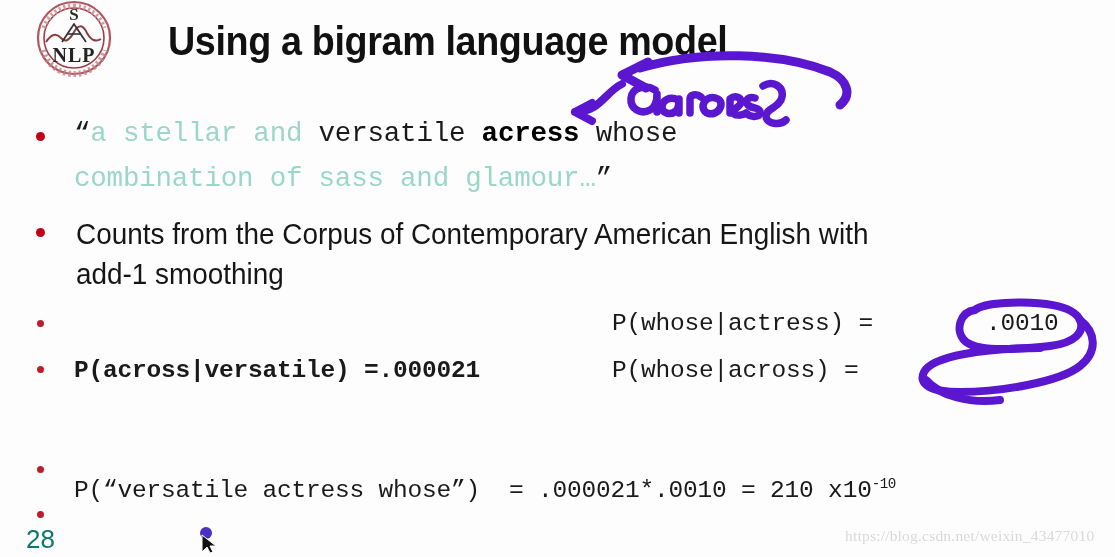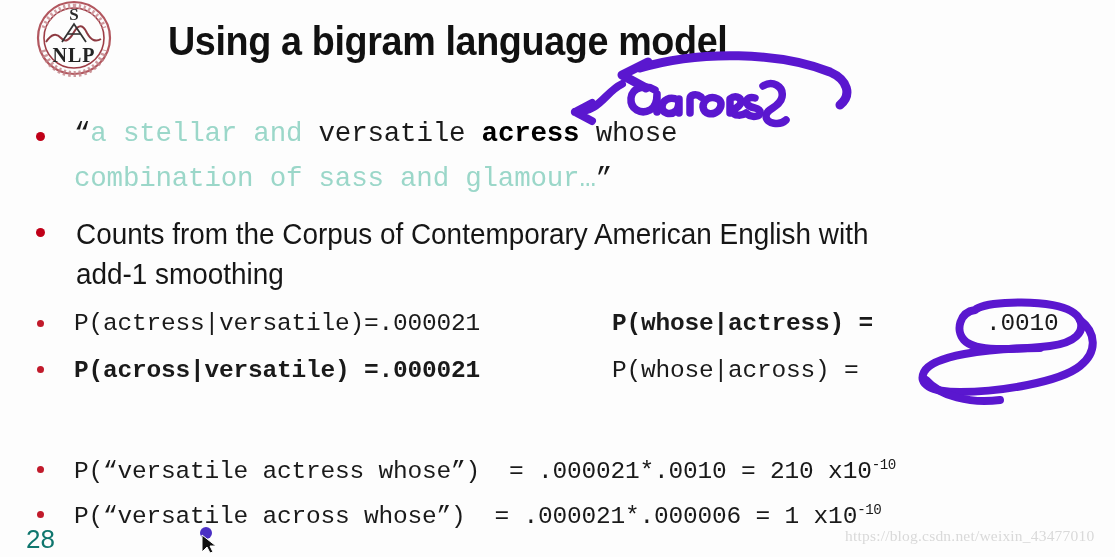--- a/index.html
+++ b/index.html
@@ -140,33 +140,31 @@
   <div class="bullet-dot" style="left:36px; top:132px;"></div>
   <div class="mono" style="left:74px; top:163px;"><span class="teal">combination of sass and glamour…</span><span>”</span></div>
 
   <div class="mono" style="left:74px; top:118px;"><span>“</span><span class="teal">a stellar and </span><span>versatile </span><span class="bold">acress</span><span> whose</span></div>
 
   <div class="bullet-dot" style="left:36px; top:228px;"></div>
   <div class="sans-line" style="left:76px; top:217px;">Counts from the Corpus of Contemporary American English with</div>
   <div class="sans-line" style="left:76px; top:257px;">add-1 smoothing</div>
 
   <div class="bullet-dot small" style="left:37px; top:320px;"></div>
-  <div class="mono small" style="left:74px; top:310px;">P(actress|versatile)=.000021</div>
-  <div class="mono small" style="left:612px; top:310px;font-weight:bold;">P(whose|actress) =</div>
+  <div class="mono small" style="left:612px; top:310px;">P(whose|actress) =</div>
   <div class="mono small" style="left:986px; top:310px;">.0010</div>
 
   <div class="bullet-dot small" style="left:37px; top:366px;"></div>
   <div class="mono small" style="left:74px; top:357px;font-weight:bold;">P(across|versatile) =.000021</div>
   <div class="mono small" style="left:612px; top:357px;">P(whose|across) =</div>
 
   <div class="bullet-dot small" style="left:37px; top:466px;"></div>
-  <div class="mono small" style="left:74px; top:457px;"><span>P(“versatile actress whose”)  = .000021*.0010 = 210 x10</span><sup class="exp">-10</sup></div>
+  <div class="mono small" style="left:74px; top:476px;"><span>P(“versatile actress whose”)  = .000021*.0010 = 210 x10</span><sup class="exp">-10</sup></div>
 
   <div class="bullet-dot small" style="left:37px; top:511px;"></div>
-  <div class="mono small" style="left:74px; top:502px;"><span>P(“versatile across whose”)  = .000021*.000006 = 1 x10</span><sup class="exp">-10</sup></div>
 
   <svg class="ink" style="left:0; top:0;" width="1115" height="557">
 
     <path d="M575 112 L592 103 M575 112 L592 121 M575 112 C600 112 605 92 622 84" fill="none" stroke="#5a17cf" stroke-width="8" stroke-linecap="round" stroke-linejoin="round"></path>
 
     <g stroke="#5a17cf" stroke-width="7.5" fill="none" stroke-linecap="round" stroke-linejoin="round">
       <path d="M655 90 C645 84 632 88 631 98 C630 109 641 115 650 110 C656 107 657 98 657 94 L657 112"></path>
       <path d="M678 100 C670 96 662 100 662 107 C662 113 670 116 676 111 C679 108 679 101 679 99 L679 113"></path>
       <path d="M690 113 L690 99 C690 95 696 93 701 97"></path>
       <path d="M718 99 C710 95 703 100 703 107 C704 114 712 116 718 111 C722 107 722 101 718 99"></path>

